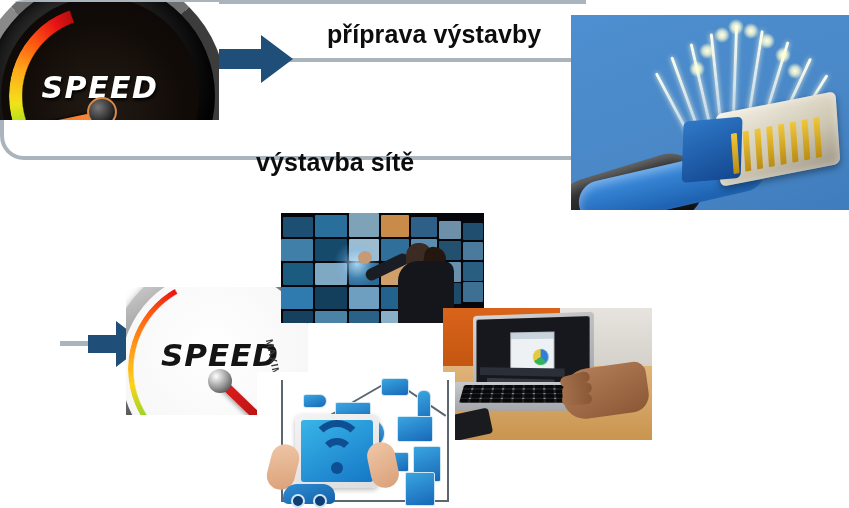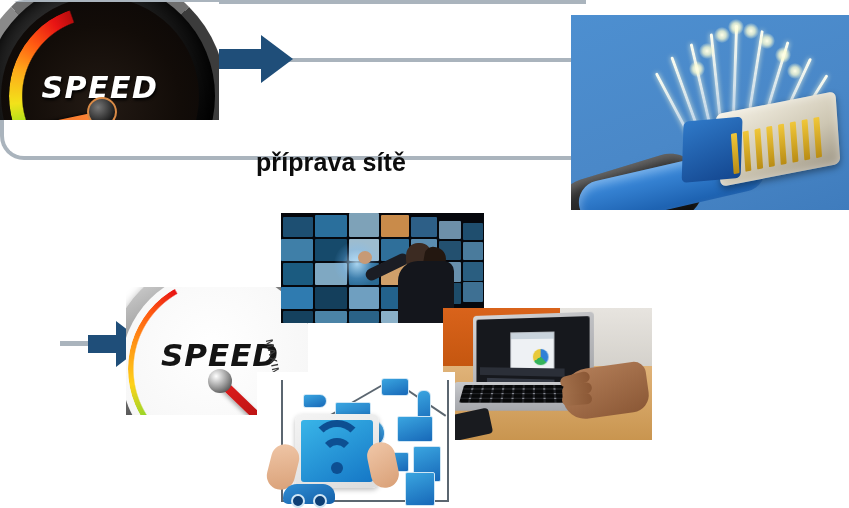--- a/index.html
+++ b/index.html
@@ -432,22 +432,23 @@
 
   <div id="conn2-elbow"></div>
   <div class="conn-line" id="conn2-stub"></div>
 
   <div class="arrow-blue" style="left:88px; top:318px;">
     <svg width="58" height="52" viewBox="0 0 58 52" aria-hidden="true">
       <polygon points="0,17 28,17 28,3 58,26 28,49 28,35 0,35" fill="#1F4E79"></polygon>
     </svg>
   </div>
 
-
-  <div class="step-label" id="label-vystavba">příprava sítě</div>
+  <div class="step-label" id="label-priprava">příprava výstavby</div>
+
+  <div class="step-label" id="label-vystavba">výstavba sítě</div>
 
   <div class="img-frame" id="img-speed-dark">
     <div class="sd-body">
       <div class="sd-face">
         <div class="sd-arc"></div>
         <div class="sd-speedtext">SPEED</div>
         <div class="sd-needle"></div>
         <div class="sd-hub"></div>
 
       </div>

